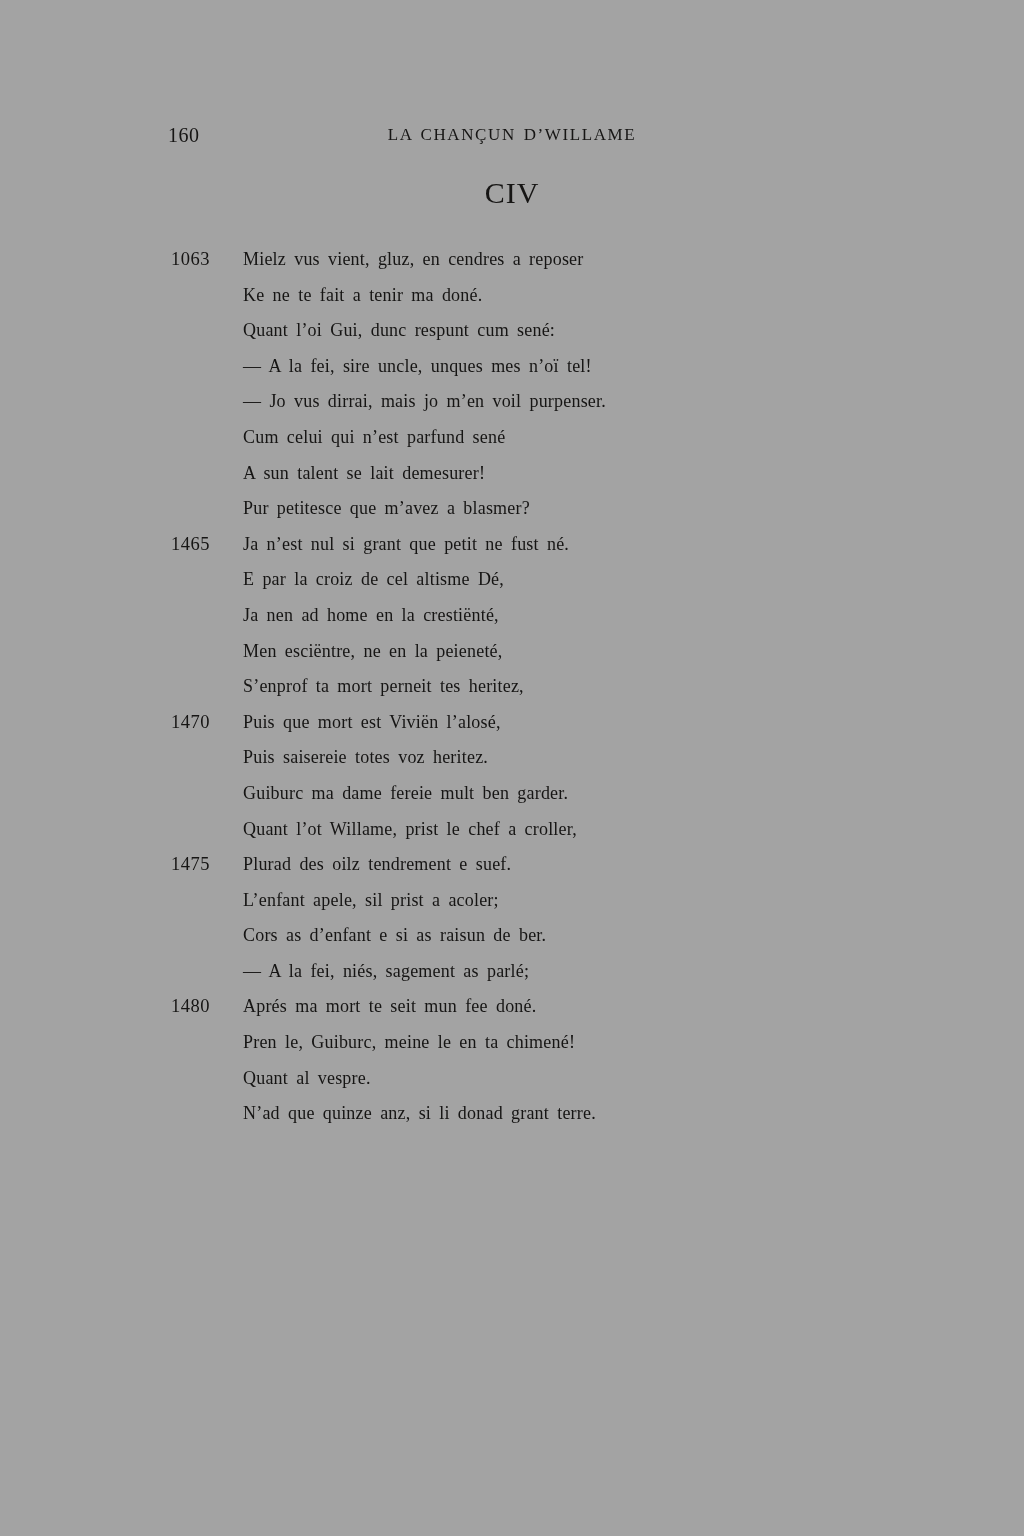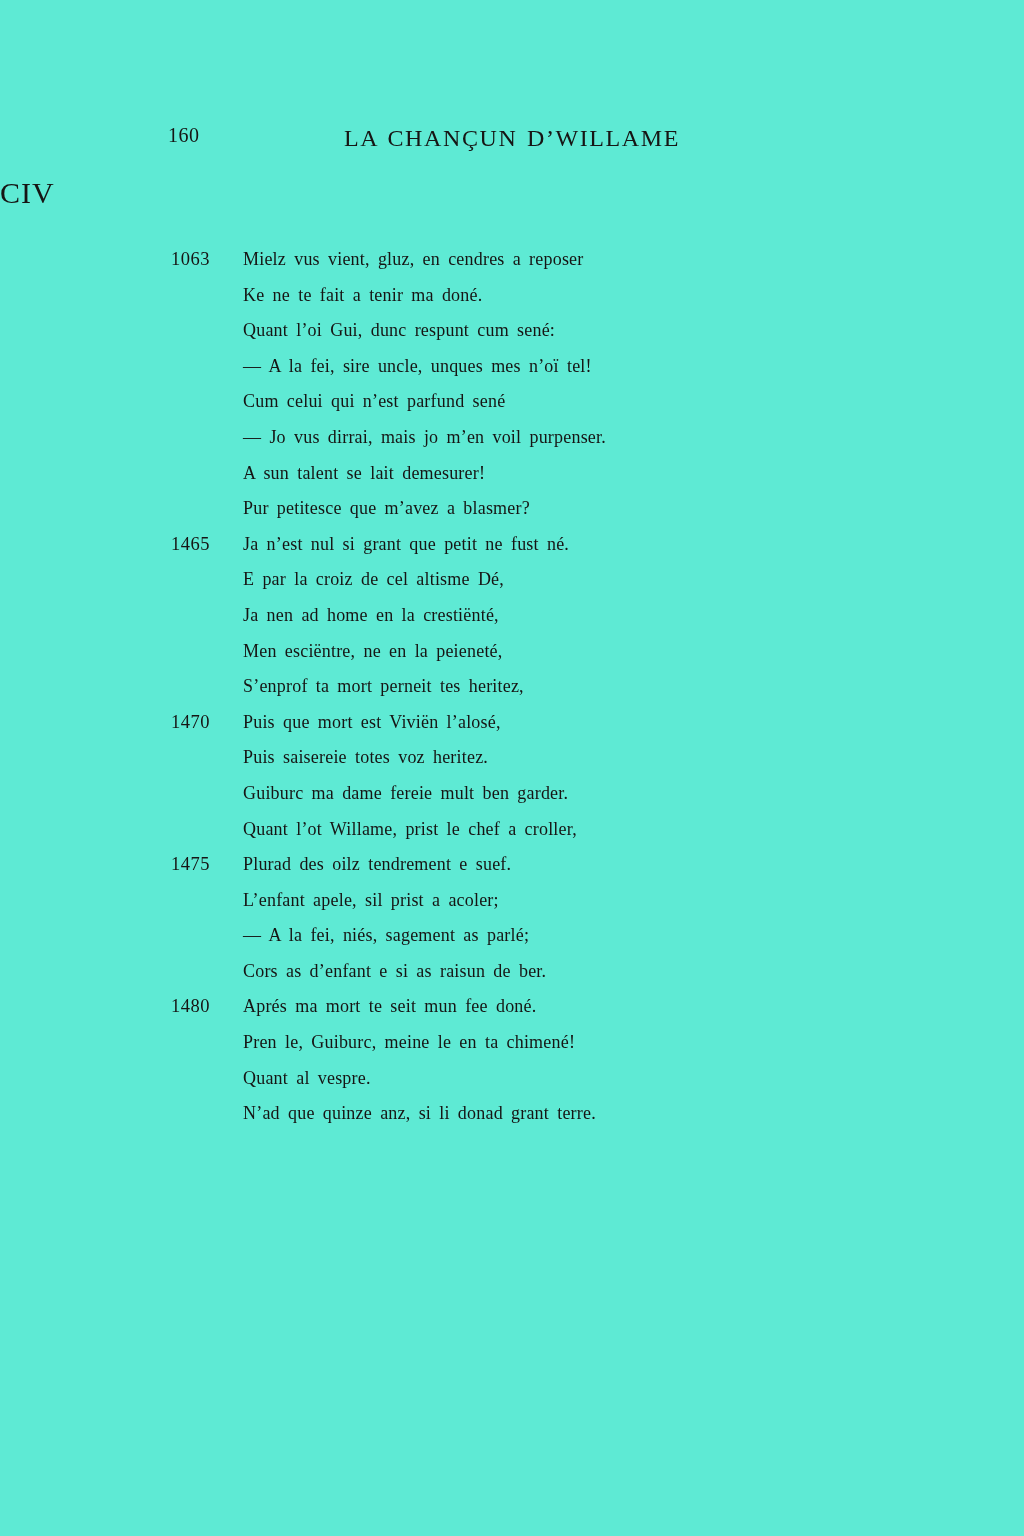--- a/index.html
+++ b/index.html
@@ -5,21 +5,21 @@
   html, body {
     margin: 0;
     padding: 0;
     background: #e8e8e8;
   }
   .page {
     position: relative;
     width: 1024px;
     height: 1536px;
     margin: 0 auto;
-    background: #5eead4;
+    background: #a3a3a3;
     color: #161514;
     font-family: "Liberation Serif", "DejaVu Serif", serif;
     overflow: hidden;
   }
   .running-head {
     position: absolute;
     top: 124px;
     left: 0;
     right: 0;
     height: 26px;
@@ -30,31 +30,31 @@
     top: 0;
     font-size: 20px;
     letter-spacing: 0.5px;
   }
   .running-title {
     position: absolute;
     left: 0;
     right: 0;
     top: 1px;
     text-align: center;
-    font-size: 24px;
+    font-size: 17px;
     letter-spacing: 1.6px;
     word-spacing: 2px;
   }
   .section-heading {
     position: absolute;
     top: 176px;
     left: 0;
     right: 0;
     margin: 0;
-    text-align: left;
+    text-align: center;
     font-size: 30px;
     font-weight: normal;
     letter-spacing: 1px;
   }
   .poem {
     position: absolute;
     top: 242px;
     left: 0;
     right: 0;
   }
@@ -98,24 +98,24 @@
       <div class="verse-line">
         <span class="verse-num"></span><span class="verse-text">Ke ne te fait a tenir ma doné.</span>
       </div>
       <div class="verse-line">
         <span class="verse-num"></span><span class="verse-text">Quant l’oi Gui, dunc respunt cum sené:</span>
       </div>
       <div class="verse-line">
         <span class="verse-num"></span><span class="verse-text">— A la fei, sire uncle, unques mes n’oï tel!</span>
       </div>
       <div class="verse-line">
-        <span class="verse-num"></span><span class="verse-text">Cum celui qui n’est parfund sené</span>
+        <span class="verse-num"></span><span class="verse-text">— Jo vus dirrai, mais jo m’en voil purpenser.</span>
       </div>
       <div class="verse-line">
-        <span class="verse-num"></span><span class="verse-text">— Jo vus dirrai, mais jo m’en voil purpenser.</span>
+        <span class="verse-num"></span><span class="verse-text">Cum celui qui n’est parfund sené</span>
       </div>
       <div class="verse-line">
         <span class="verse-num"></span><span class="verse-text">A sun talent se lait demesurer!</span>
       </div>
       <div class="verse-line">
         <span class="verse-num"></span><span class="verse-text">Pur petitesce que m’avez a blasmer?</span>
       </div>
       <div class="verse-line">
         <span class="verse-num">1465</span><span class="verse-text">Ja n’est nul si grant que petit ne fust né.</span>
       </div>
@@ -143,24 +143,24 @@
       <div class="verse-line">
         <span class="verse-num"></span><span class="verse-text">Quant l’ot Willame, prist le chef a croller,</span>
       </div>
       <div class="verse-line">
         <span class="verse-num">1475</span><span class="verse-text">Plurad des oilz tendrement e suef.</span>
       </div>
       <div class="verse-line">
         <span class="verse-num"></span><span class="verse-text">L’enfant apele, sil prist a acoler;</span>
       </div>
       <div class="verse-line">
-        <span class="verse-num"></span><span class="verse-text">— A la fei, niés, sagement as parlé;</span>
+        <span class="verse-num"></span><span class="verse-text">Cors as d’enfant e si as raisun de ber.</span>
       </div>
       <div class="verse-line">
-        <span class="verse-num"></span><span class="verse-text">Cors as d’enfant e si as raisun de ber.</span>
+        <span class="verse-num"></span><span class="verse-text">— A la fei, niés, sagement as parlé;</span>
       </div>
       <div class="verse-line">
         <span class="verse-num">1480</span><span class="verse-text">Aprés ma mort te seit mun fee doné.</span>
       </div>
       <div class="verse-line">
         <span class="verse-num"></span><span class="verse-text">Pren le, Guiburc, meine le en ta chimené!</span>
       </div>
       <div class="verse-line">
         <span class="verse-num"></span><span class="verse-text">Quant al vespre.</span>
       </div>

